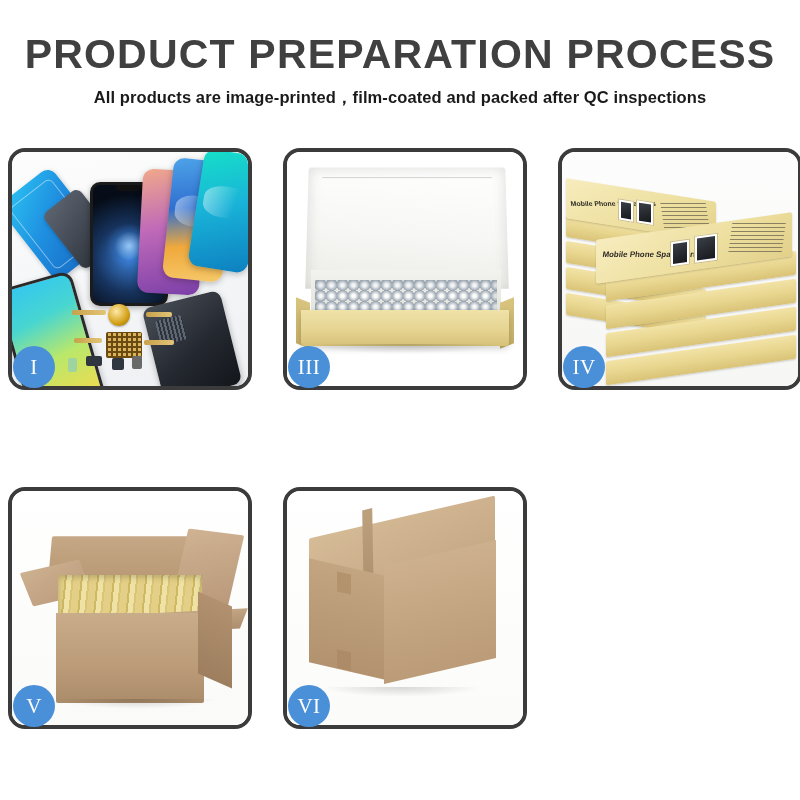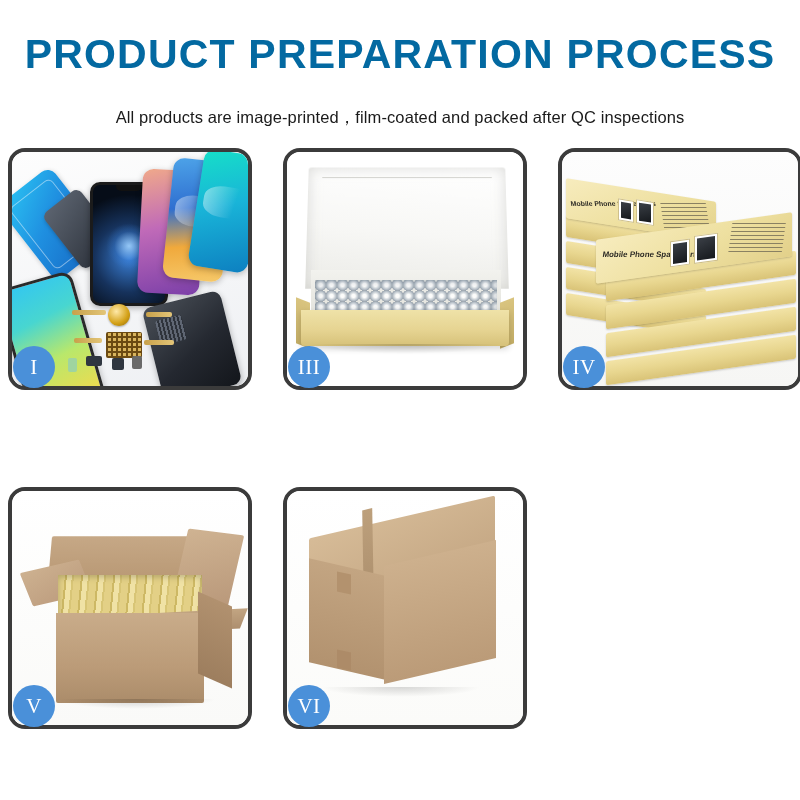--- a/index.html
+++ b/index.html
@@ -7,27 +7,27 @@
     width:800px;height:800px;
     background:#ffffff;
     font-family:"Liberation Sans", sans-serif;
     overflow:hidden;
   }
   .page{position:relative;width:800px;height:800px;background:#fff;}
 
   
   .header{padding-top:34px;text-align:center;}
   .title{
-    font-size:41px;font-weight:700;color:#0369a1;
+    font-size:41px;font-weight:700;color:#404040;
     letter-spacing:1.2px;line-height:1;
     font-family:"Liberation Sans", sans-serif;
   }
   .subtitle{
-    margin-top:32px;font-size:16.5px;color:#1a1a1a;
-    font-weight:400;letter-spacing:.1px;
+    margin-top:12px;font-size:16.5px;color:#1a1a1a;
+    font-weight:700;letter-spacing:.1px;
   }
 
   
   .grid{
     position:absolute;left:8px;top:148px;
     width:784px;
     display:grid;
     grid-template-columns:244px 244px 244px;
     grid-template-rows:242px 242px;
     column-gap:31px;row-gap:97px;

